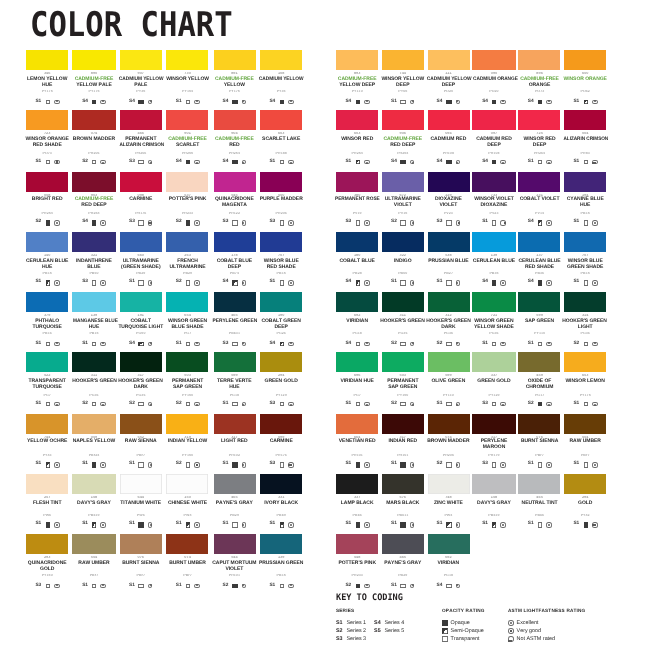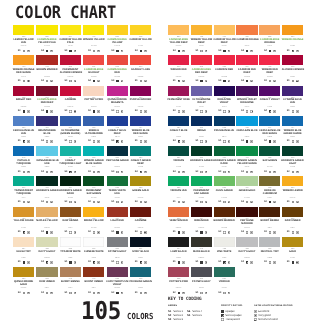--- a/index.html
+++ b/index.html
@@ -1750,21 +1750,20 @@
               <span class="ic" style="font-size:2.4px;line-height:2.6px;font-weight:bold;color:#3B3B3B;width:3px;text-align:center"><span>S4</span></span>
               <span class="ic" style="box-shadow:inset 0 0 0 0.45px #6E6E6E"></span>
               <span class="ic" style="border-radius:50%;box-shadow:inset 0 0 0 0.45px #6E6E6E;position:relative">
                 <i style="position:absolute;left:0.75px;top:0.75px;width:1.1px;height:1.1px;background:#5A5A5A;border-radius:50%;display:block"></i>
               </span>
             </div>
           </div>
         </div>
       </div>
     </div>
-    <div class="count"><span class="n">105</span><span class="w">COLORS</span></div>
     <div class="key">
       <h3>KEY TO CODING</h3>
       <div class="keycols">
         <div class="kcol c1">
           <div class="kh">SERIES</div>
           <div class="krows">
             <div>
               <div class="kitem">
                 <span class="sc">S1</span>
                 <span class="lbl">Series 1</span>

